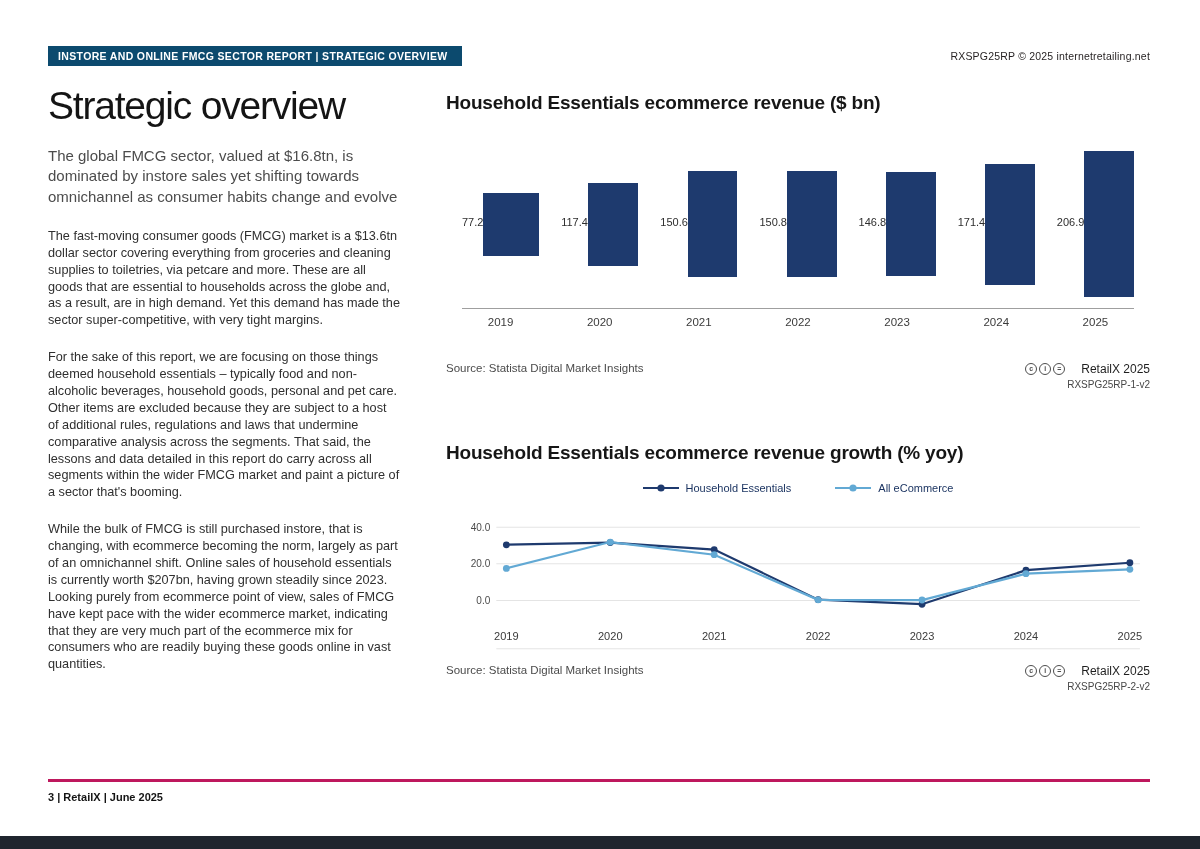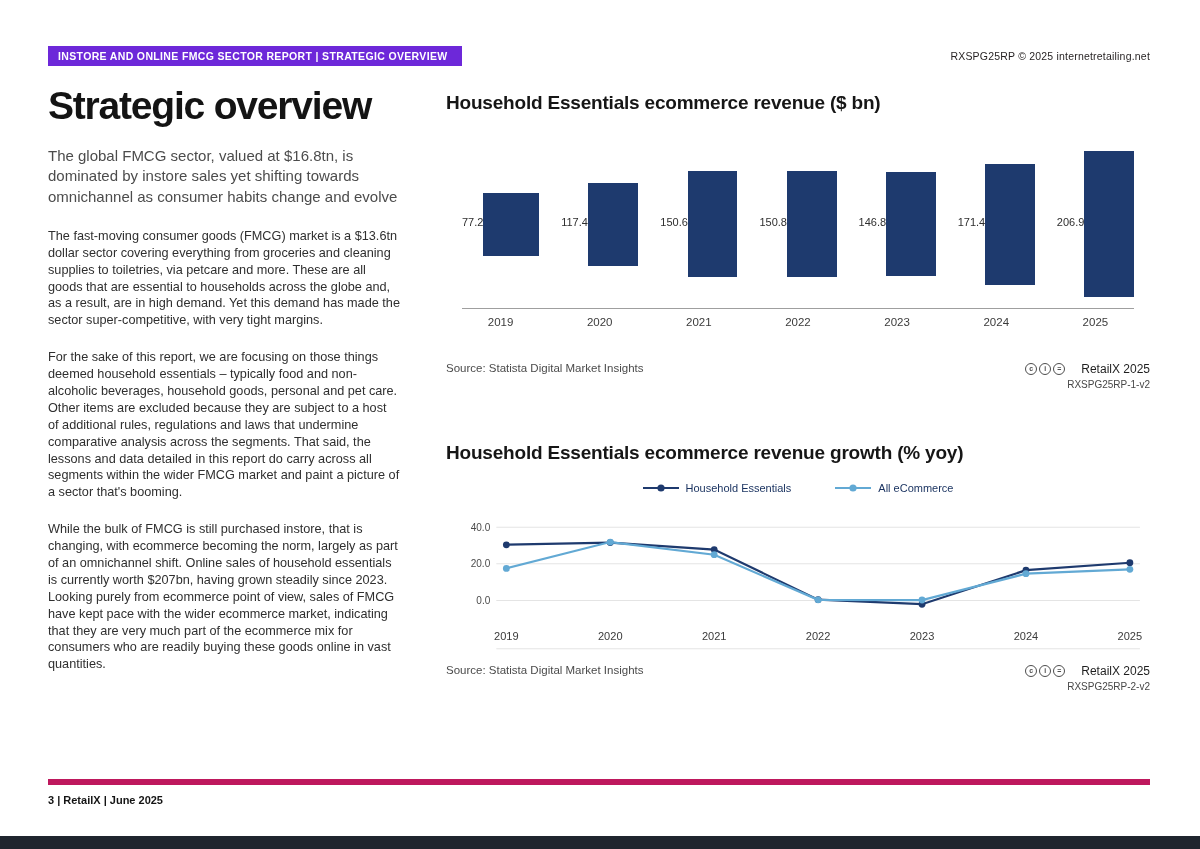--- a/index.html
+++ b/index.html
@@ -2,26 +2,26 @@
 <html><head>
 <meta charset="utf-8">
 <style>
   * { margin:0; padding:0; box-sizing:border-box; }
   html, body { background:#ffffff; }
   body { font-family:"Liberation Sans", sans-serif; }
 
   .page { position:relative; width:1200px; height:849px; background:#ffffff; overflow:hidden; }
 
   .top-header { position:absolute; top:46px; left:48px; right:50px; display:flex; justify-content:space-between; align-items:center; }
-  .header-badge { background:#6d28d9; color:#ffffff; font-size:10.5px; font-weight:700; letter-spacing:.35px; padding:4px 14px 4px 10px; white-space:nowrap; }
+  .header-badge { background:#0c4a6e; color:#ffffff; font-size:10.5px; font-weight:700; letter-spacing:.35px; padding:4px 14px 4px 10px; white-space:nowrap; }
   .header-right { font-size:10.5px; color:#231f20; letter-spacing:.2px; }
 
   .content { position:absolute; top:86px; left:48px; right:50px; display:flex; }
   .left-col { width:352px; flex:none; }
-  .article-title { font-size:39px; font-weight:700; color:#141414; letter-spacing:-1.2px; line-height:1.02; }
+  .article-title { font-size:39px; font-weight:400; color:#141414; letter-spacing:-1.2px; line-height:1.02; }
   .intro { margin-top:20px; font-size:15px; font-weight:400; color:#4c4c4c; line-height:1.38; }
   .paragraphs p { margin-top:20px; font-size:12.7px; color:#2f2f2f; line-height:1.33; }
 
   .right-col { flex:1; padding-left:46px; padding-top:6px; }
   .chart-title { font-size:19px; font-weight:700; color:#161616; letter-spacing:-.2px; }
 
   .bar-chart { margin-top:26px; padding:0 16px; }
   .bars-row { display:flex; gap:22px; align-items:flex-end; height:168px; }
   .bar-col { flex:1; display:flex; flex-direction:row; align-items:center; justify-content:flex-end; height:100%; }
   .bar-value { font-size:11px; color:#2e2e2e; margin-bottom:4px; }
@@ -37,21 +37,21 @@
   .cc-icon { width:12px; height:12px; border:1px solid #4e4e4e; border-radius:50%; font-size:7px; line-height:10px; text-align:center; color:#4e4e4e; display:inline-block; font-weight:700; }
   .ref-code { font-size:10px; color:#474747; margin-top:3px; }
 
   .chart-block-2 { margin-top:52px; }
   .legend-row { margin-top:18px; display:flex; justify-content:center; gap:44px; }
   .legend-item { display:flex; align-items:center; gap:7px; font-size:11px; color:#17305e; }
   .line-svg { width:100%; margin-top:4px; display:block; }
   .tick-label { font-size:10px; fill:#4b4b4b; }
   .x-label { font-size:11px; fill:#3b3b3b; }
 
-  .footer { position:absolute; left:48px; right:50px; top:779px; border-top:6px solid #be185d; padding-top:9px; }
+  .footer { position:absolute; left:48px; right:50px; top:779px; border-top:3px solid #be185d; padding-top:9px; }
   .page-label { font-size:11px; font-weight:700; color:#141414; }
   .bottom-bar { position:absolute; left:0; right:0; bottom:0; height:13px; background:#20252e; }
 </style>
 </head>
 <body>
 
 <div class="page">
 
   <div class="top-header">
     <div class="header-badge">INSTORE AND ONLINE FMCG SECTOR REPORT | STRATEGIC OVERVIEW</div>

